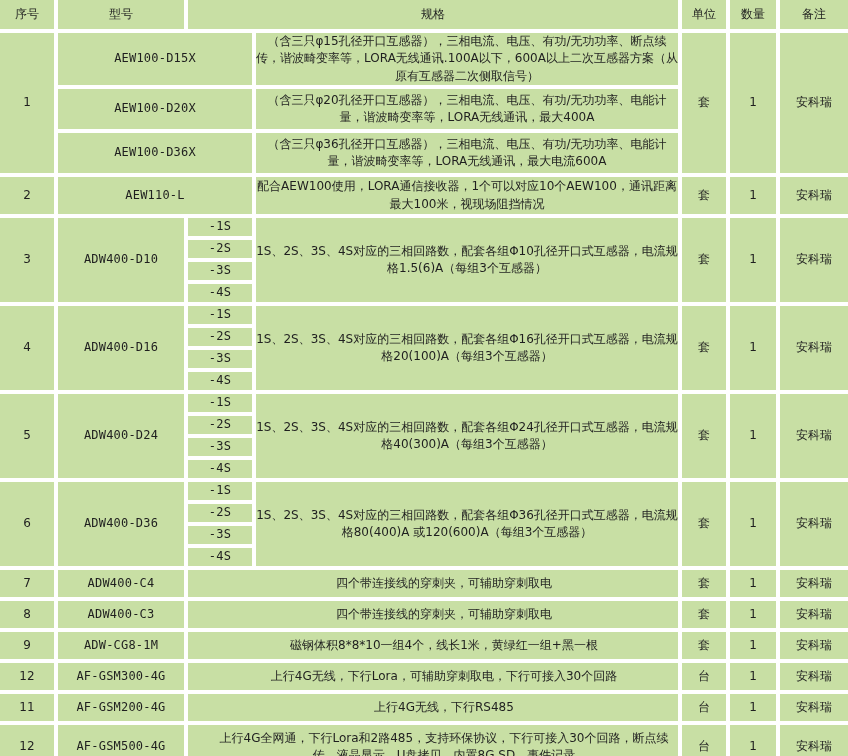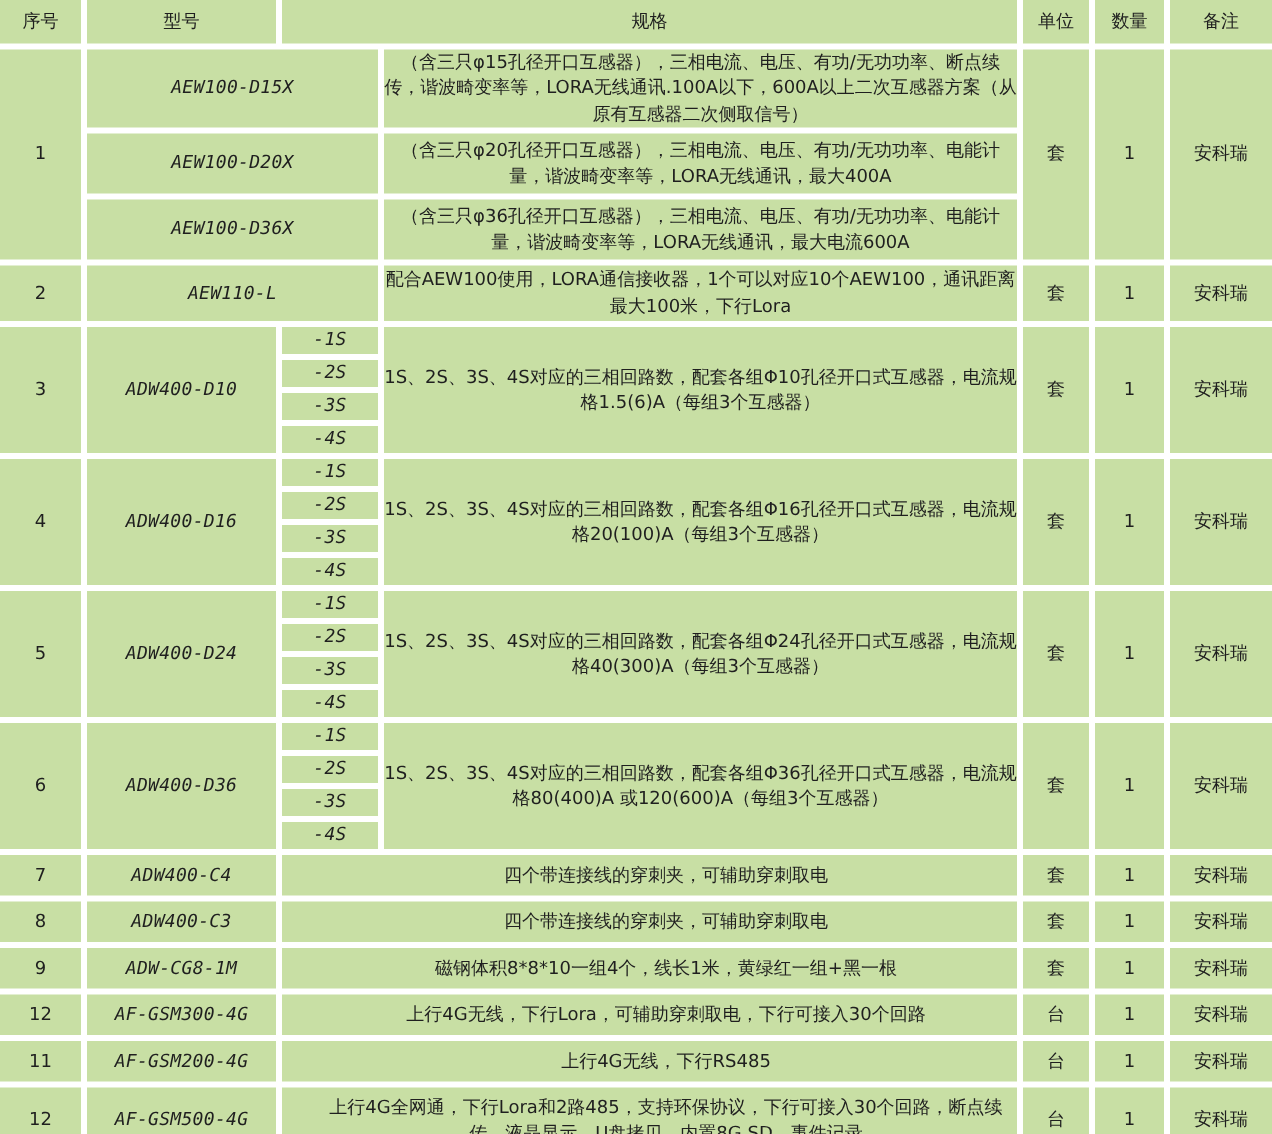--- a/index.html
+++ b/index.html
@@ -19,21 +19,21 @@
     background:var(--green);
     font-weight:normal;
     text-align:center;vertical-align:middle;
     font-size:12px;line-height:1.45;
     padding:0;overflow:hidden;
   }
   th.hdr{font-size:12.5px;}
   td.seq{font-size:11px;}
   td.model, td.suffix{
     font-family:"DejaVu Sans Mono",monospace;
-    font-size:11px;letter-spacing:0.2px;font-style:italic;
+    font-size:11px;letter-spacing:0.2px;
   }
   td.spec{
     text-align:left;font-size:11px;line-height:1.55;
     padding:2px 8px 2px 10px;
   }
   td.spec.indent{padding-left:22px;}
   td.unit, td.qty, td.note{font-size:12px;}
 </style>
 </head>
 <body>
@@ -74,21 +74,21 @@
       <td class="spec" colspan="2">（含三只φ20孔径开口互感器），三相电流、电压、有功/无功功率、电能计量，谐波畸变率等，LORA无线通讯，最大400A</td>
     </tr>
     <tr style="height:40px">
       <td class="model" colspan="2">AEW100-D36X</td>
       <td class="spec" colspan="2">（含三只φ36孔径开口互感器），三相电流、电压、有功/无功功率、电能计量，谐波畸变率等，LORA无线通讯，最大电流600A</td>
     </tr>
 
     <tr style="height:37px">
       <td class="seq">2</td>
       <td class="model" colspan="2">AEW110-L</td>
-      <td class="spec" colspan="2">配合AEW100使用，LORA通信接收器，1个可以对应10个AEW100，通讯距离最大100米，下行Lora</td>
+      <td class="spec" colspan="2">配合AEW100使用，LORA通信接收器，1个可以对应10个AEW100，通讯距离最大100米，视现场阻挡情况</td>
       <td class="unit">套</td>
       <td class="qty">1</td>
       <td class="note">安科瑞</td>
     </tr>
 
     <tr style="height:18px">
       <td class="seq" rowspan="4">3</td>
       <td class="model" rowspan="4">ADW400-D10</td>
       <td class="suffix">-1S</td>
       <td class="spec" colspan="2" rowspan="4">1S、2S、3S、4S对应的三相回路数，配套各组Φ10孔径开口式互感器，电流规格1.5(6)A（每组3个互感器）</td>

